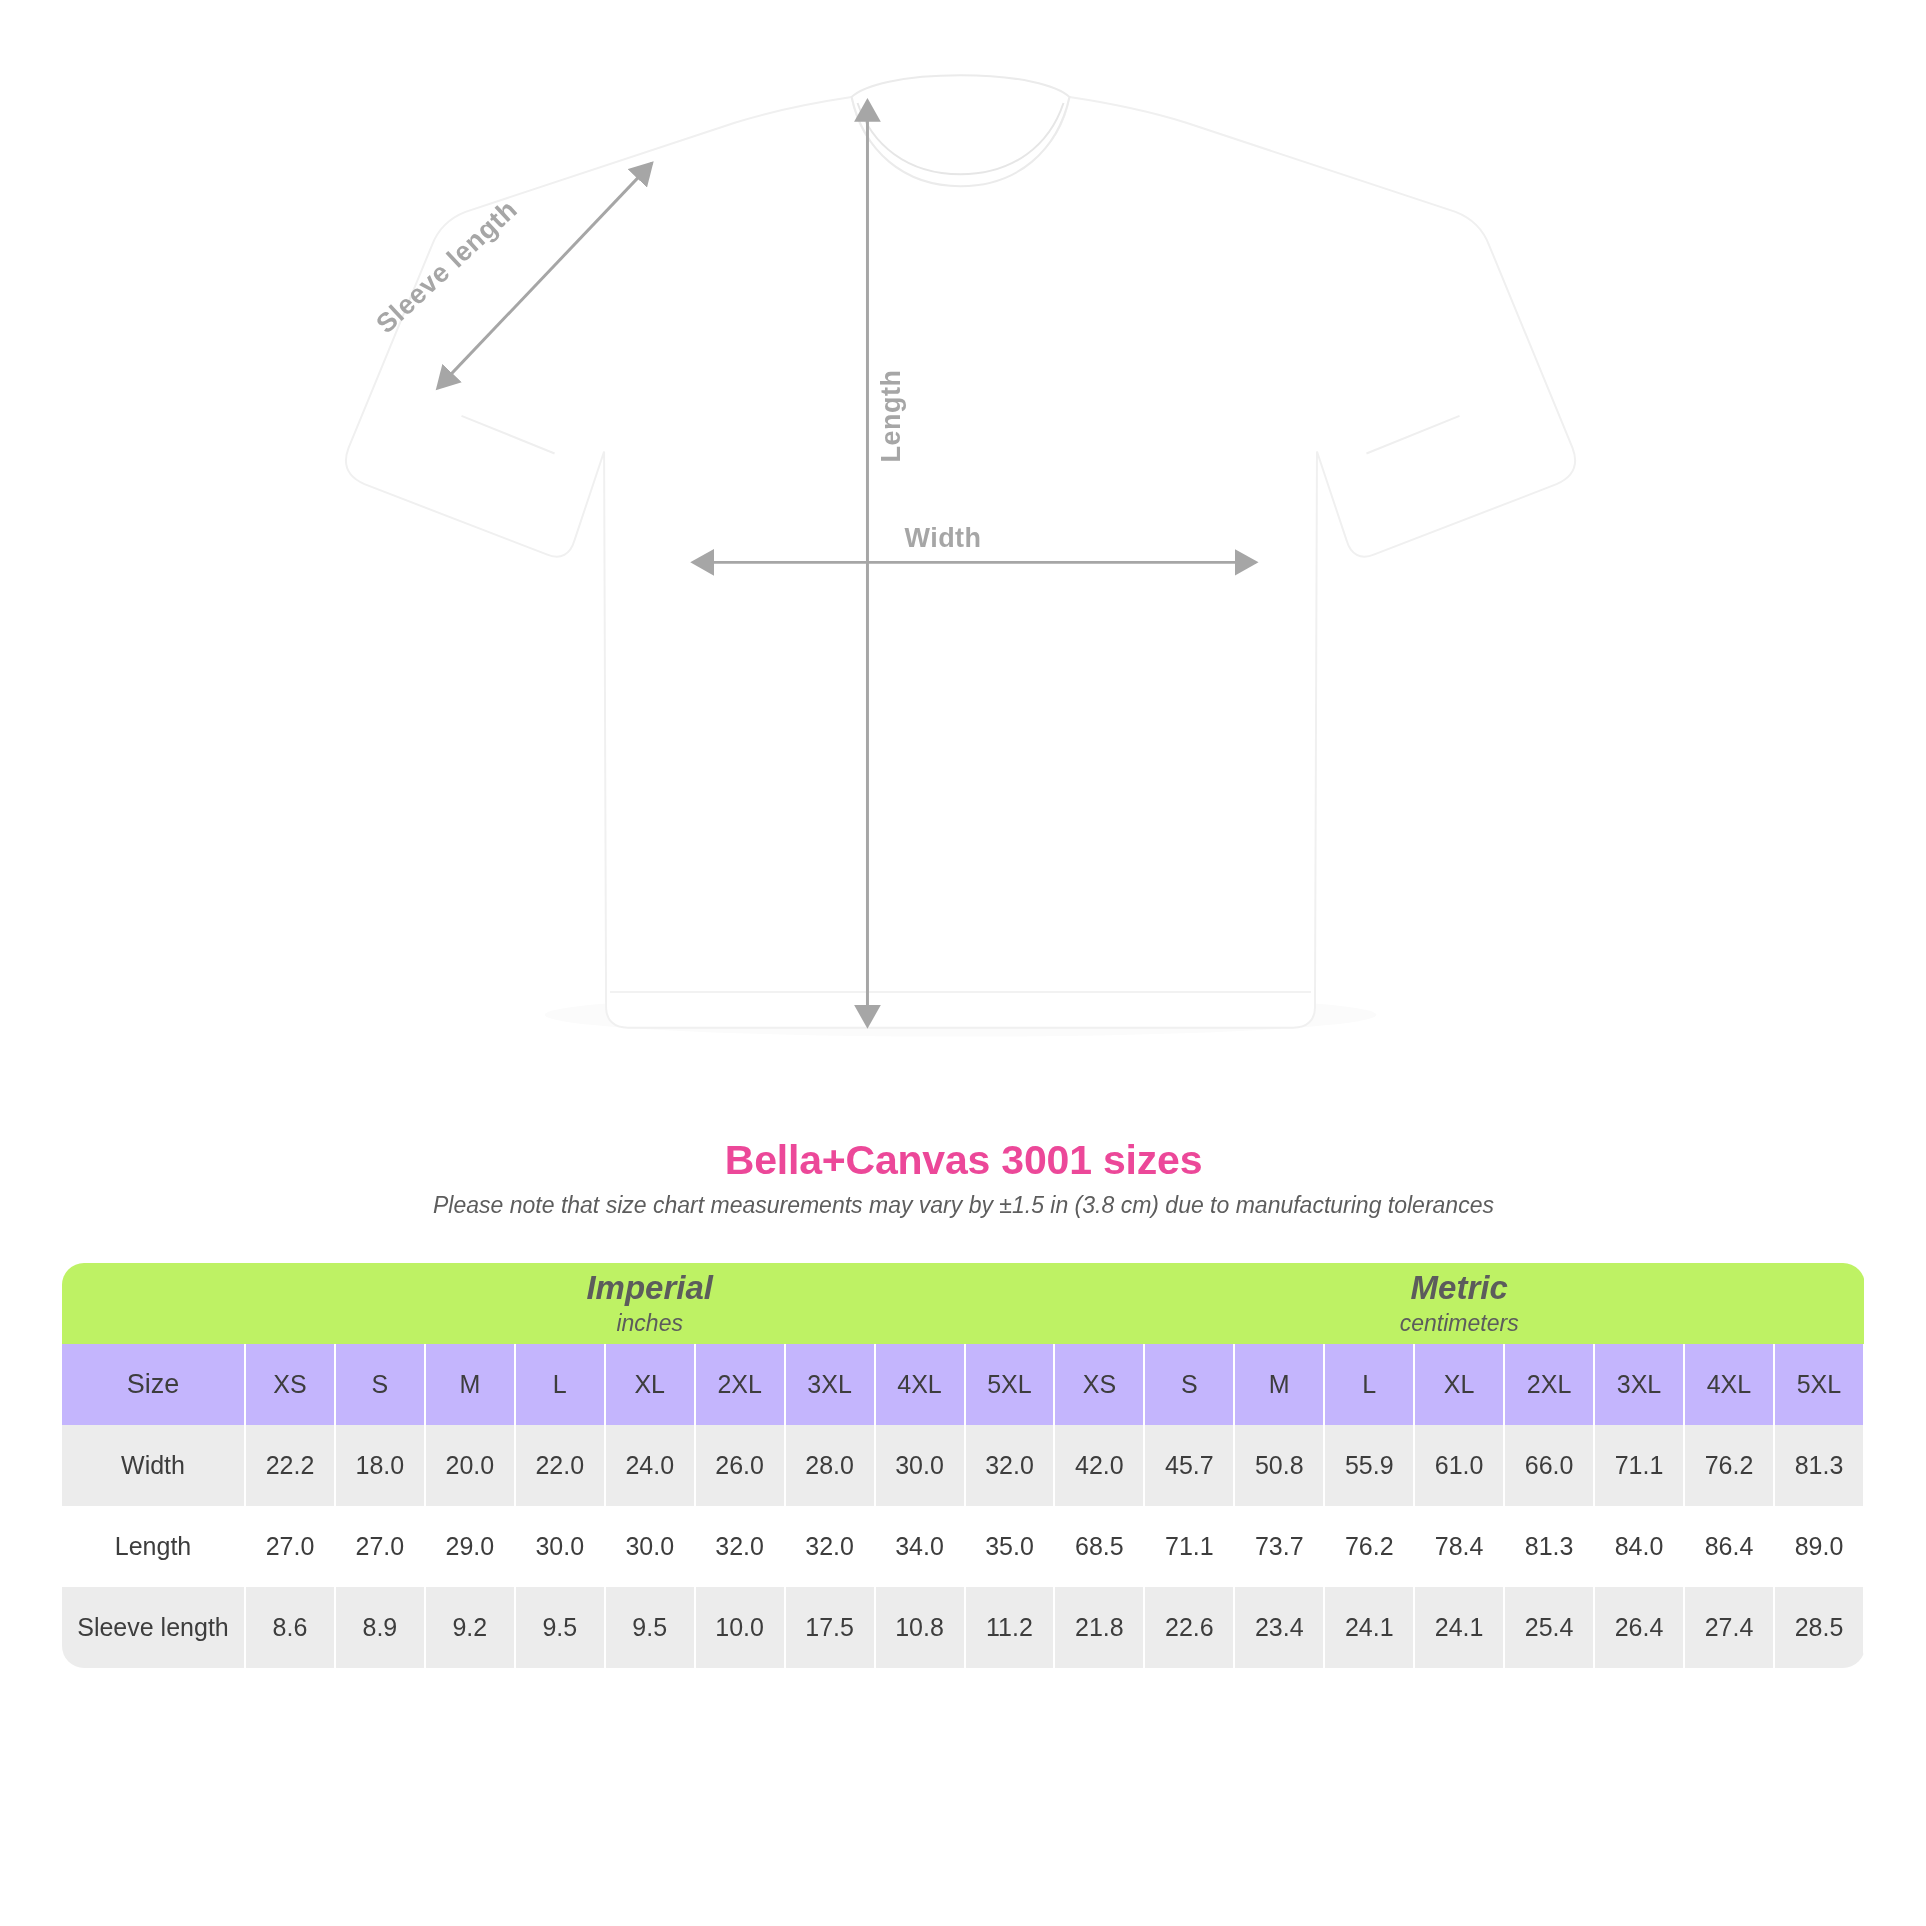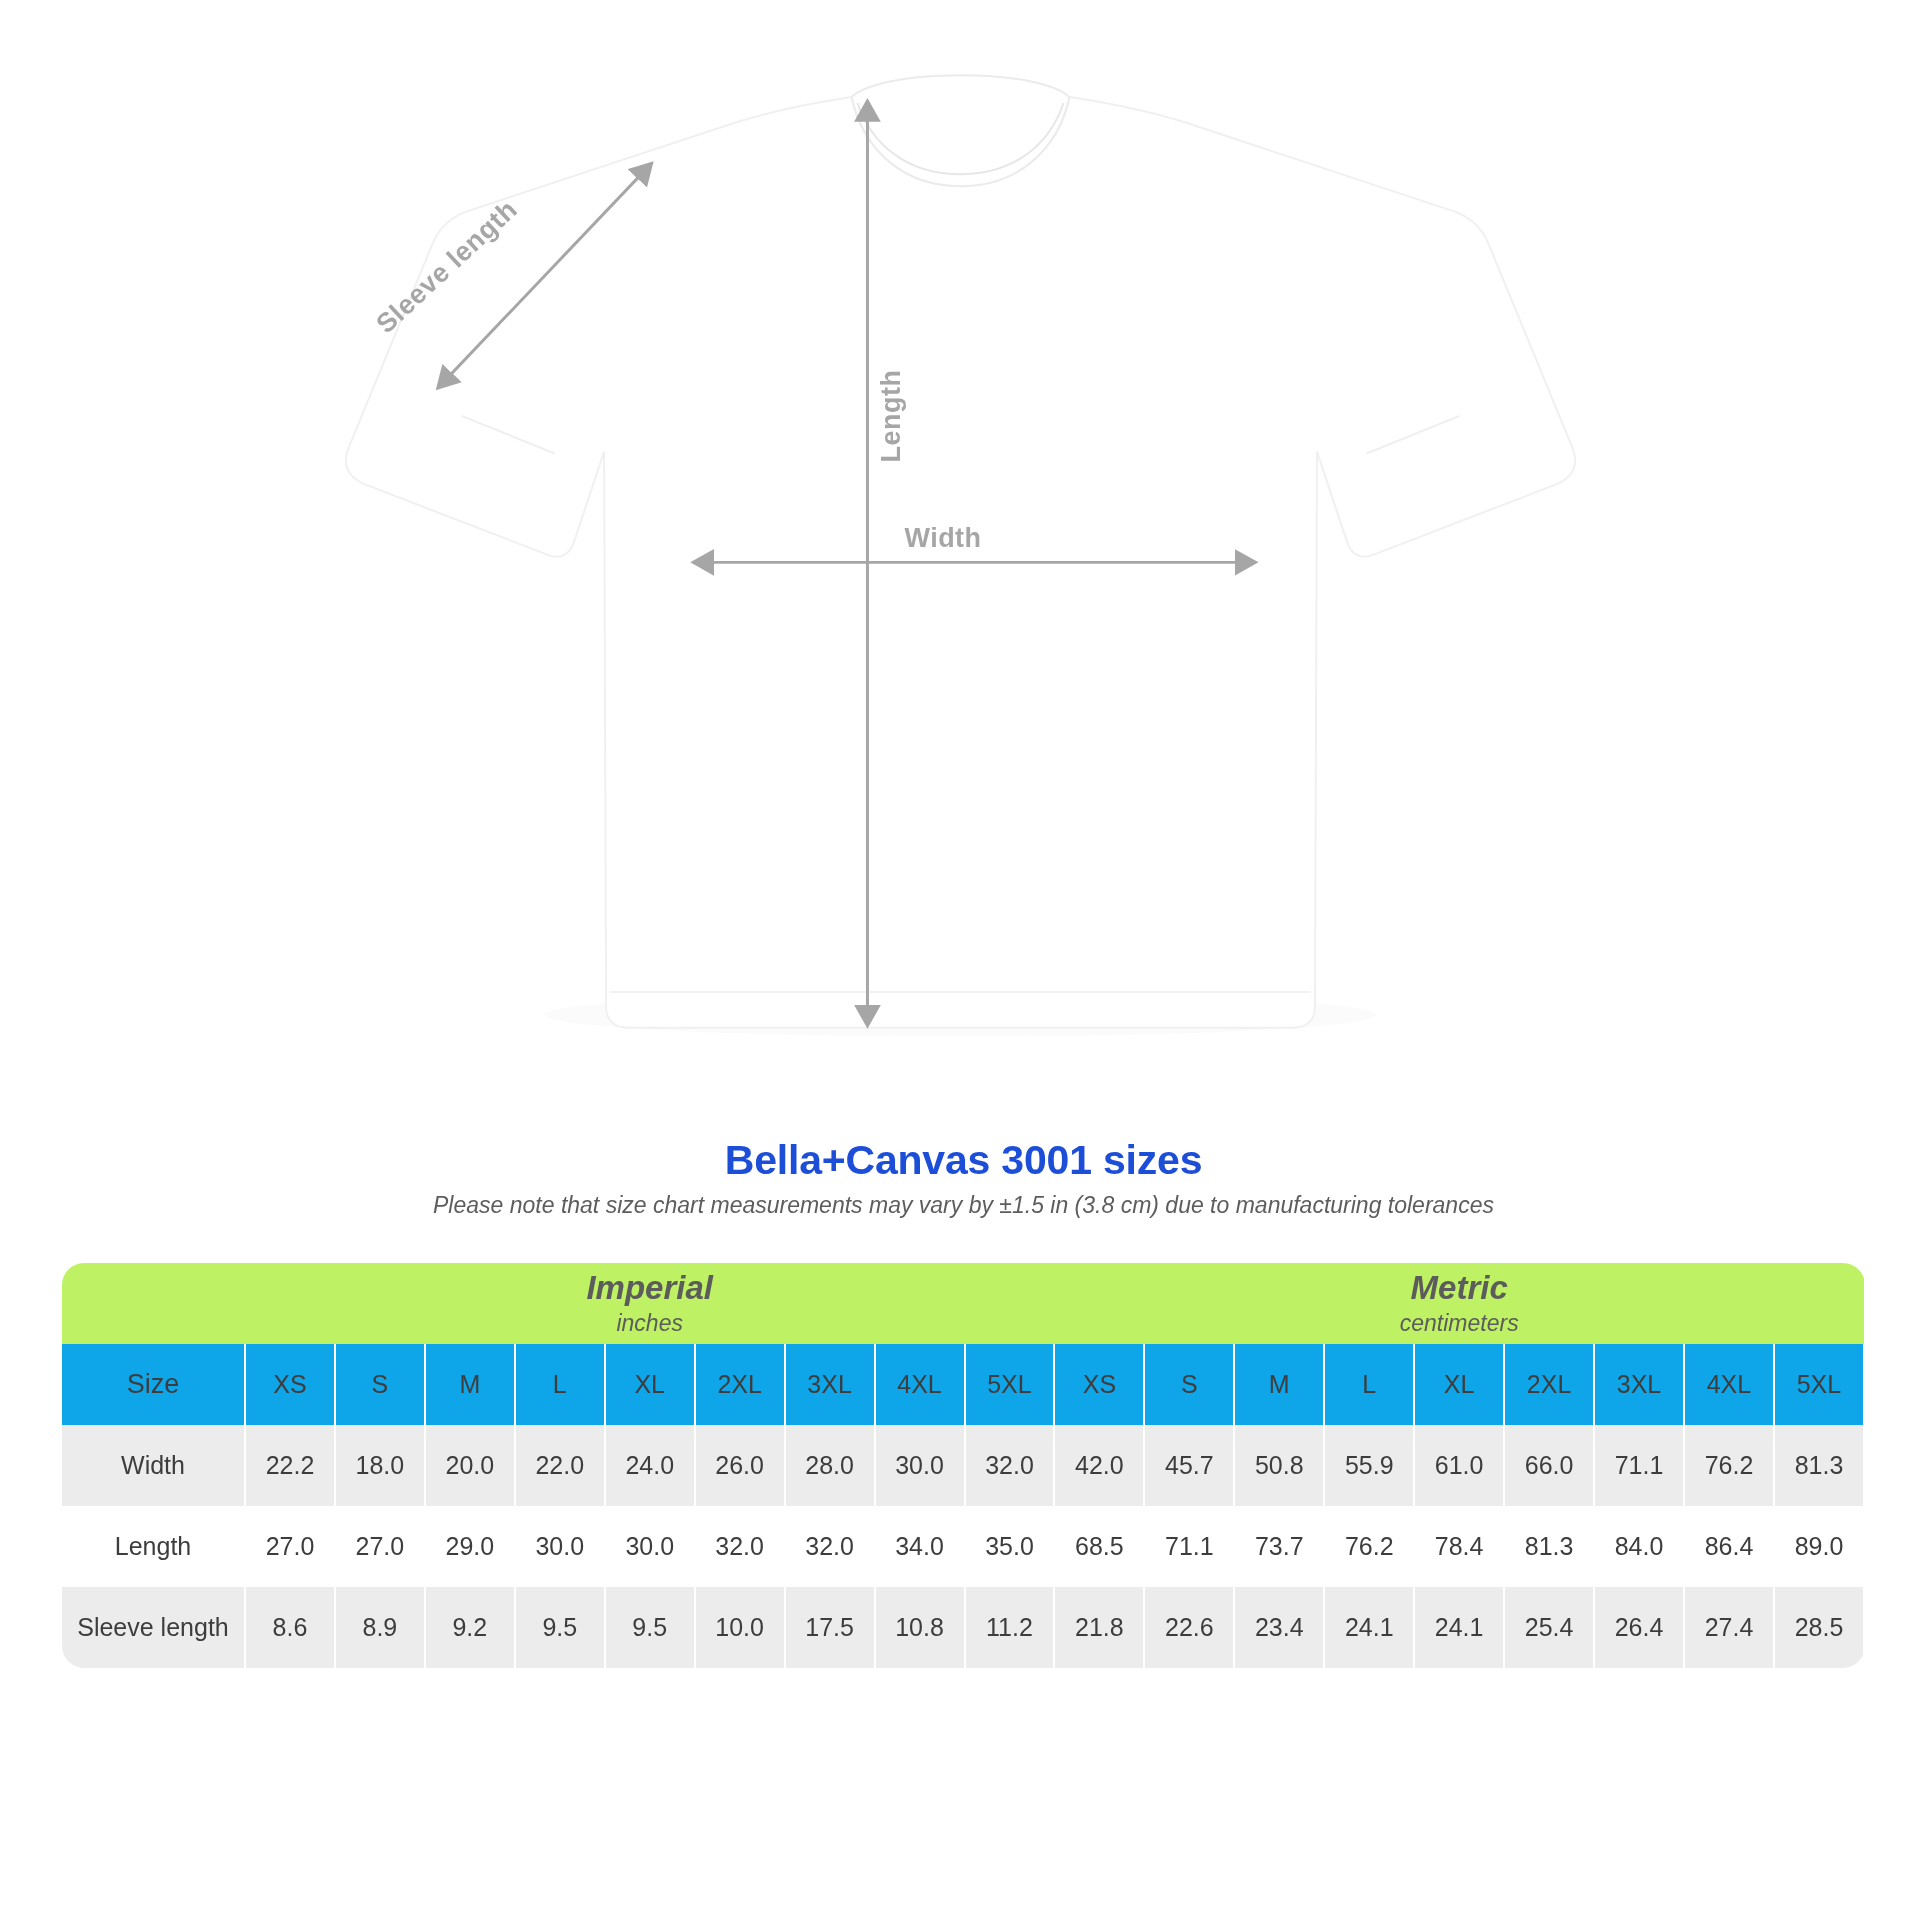--- a/index.html
+++ b/index.html
@@ -60,21 +60,21 @@
   }
 
   
   .title-block {
     text-align: center;
     margin-top: 38px;
   }
   .chart-title {
     font-size: 41px;
     font-weight: bold;
-    color: #1d4ed8;
+    color: #ec4899;
     letter-spacing: -0.2px;
   }
   .chart-note {
     margin-top: 8px;
     font-size: 23px;
     font-style: italic;
     color: #5d5d5d;
   }
 
   
@@ -110,21 +110,21 @@
     line-height: 1.22;
   }
   .unit-sub {
     font-size: 23px;
     font-style: italic;
     color: #5c5c5c;
     line-height: 1.3;
     text-align: center;
   }
   .head-row td {
-    background: #0ea5e9;
+    background: #c4b5fd;
     font-weight: bold;
     color: #4a4a4a;
     font-size: 26px;
     height: 95px;
   }
   .head-row td.rowlabel {
     font-size: 27px;
   }
   .data-row td {
     background: #ffffff;

